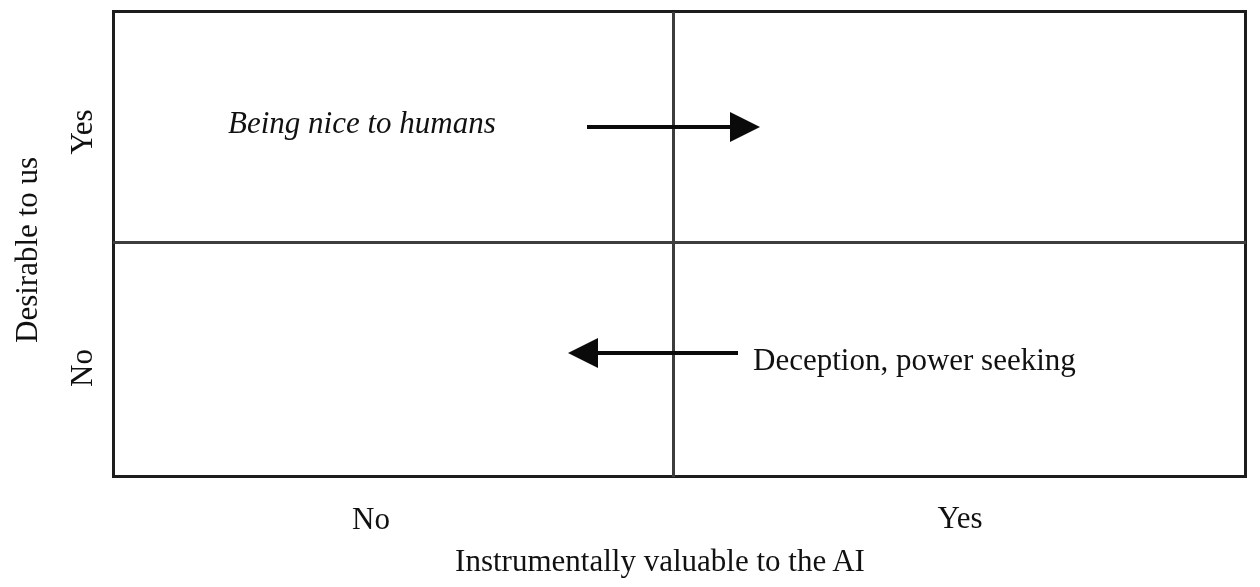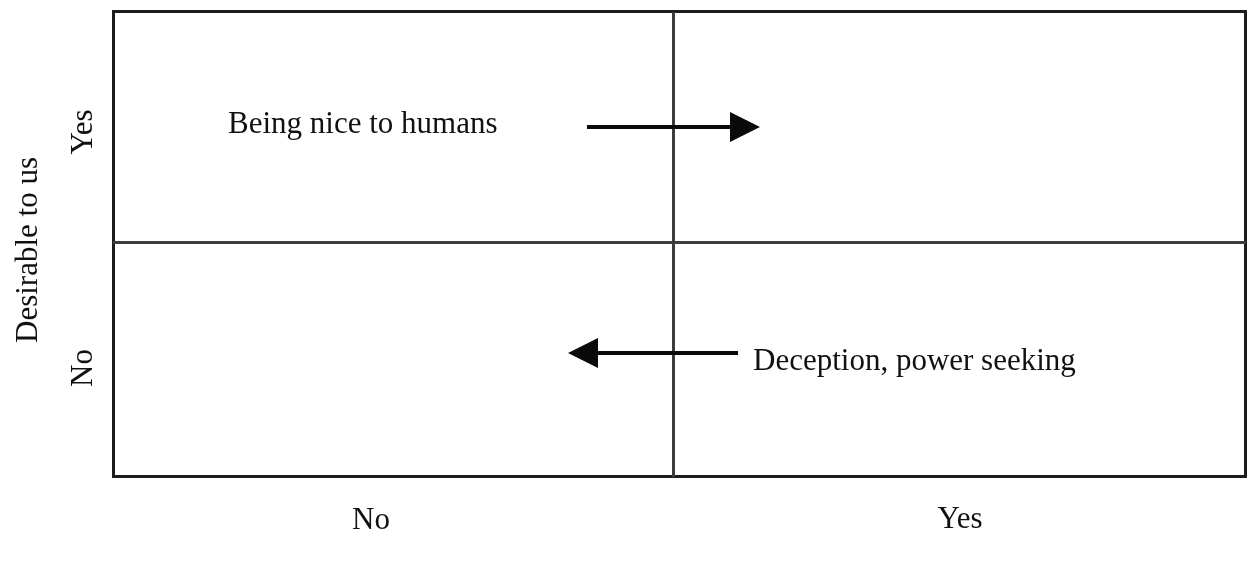--- a/index.html
+++ b/index.html
@@ -77,28 +77,29 @@
 <div class="canvas">
 
   <div class="label rotated" style="left:27px; top:250px;">Desirable to us</div>
   <div class="label rotated" style="left:82px; top:132px;">Yes</div>
   <div class="label rotated" style="left:82px; top:368px;">No</div>
 
   <div class="matrix-box"></div>
   <div class="divider-v"></div>
   <div class="divider-h"></div>
 
-  <div class="label" style="left:228px; top:106px;">Being nice to humans</div>
+  <div class="label" style="left:228px; top:106px;font-style:italic;">Being nice to humans</div>
   <div>
     <div class="arrow-shaft" style="left:587px; top:125px; width:146px;"></div>
     <div class="arrow-head right" style="left:730px; top:112px;"></div>
   </div>
 
   <div class="label" style="left:753px; top:343px;">Deception, power seeking</div>
   <div>
     <div class="arrow-shaft" style="left:596px; top:351px; width:142px;"></div>
     <div class="arrow-head left" style="left:568px; top:338px;"></div>
   </div>
 
   <div class="label centered" style="left:371px; top:519px;">No</div>
   <div class="label centered" style="left:960px; top:518px;">Yes</div>
+  <div class="label centered" style="left:660px; top:561px;">Instrumentally valuable to the AI</div>
 
 </div>
 
 </body></html>

